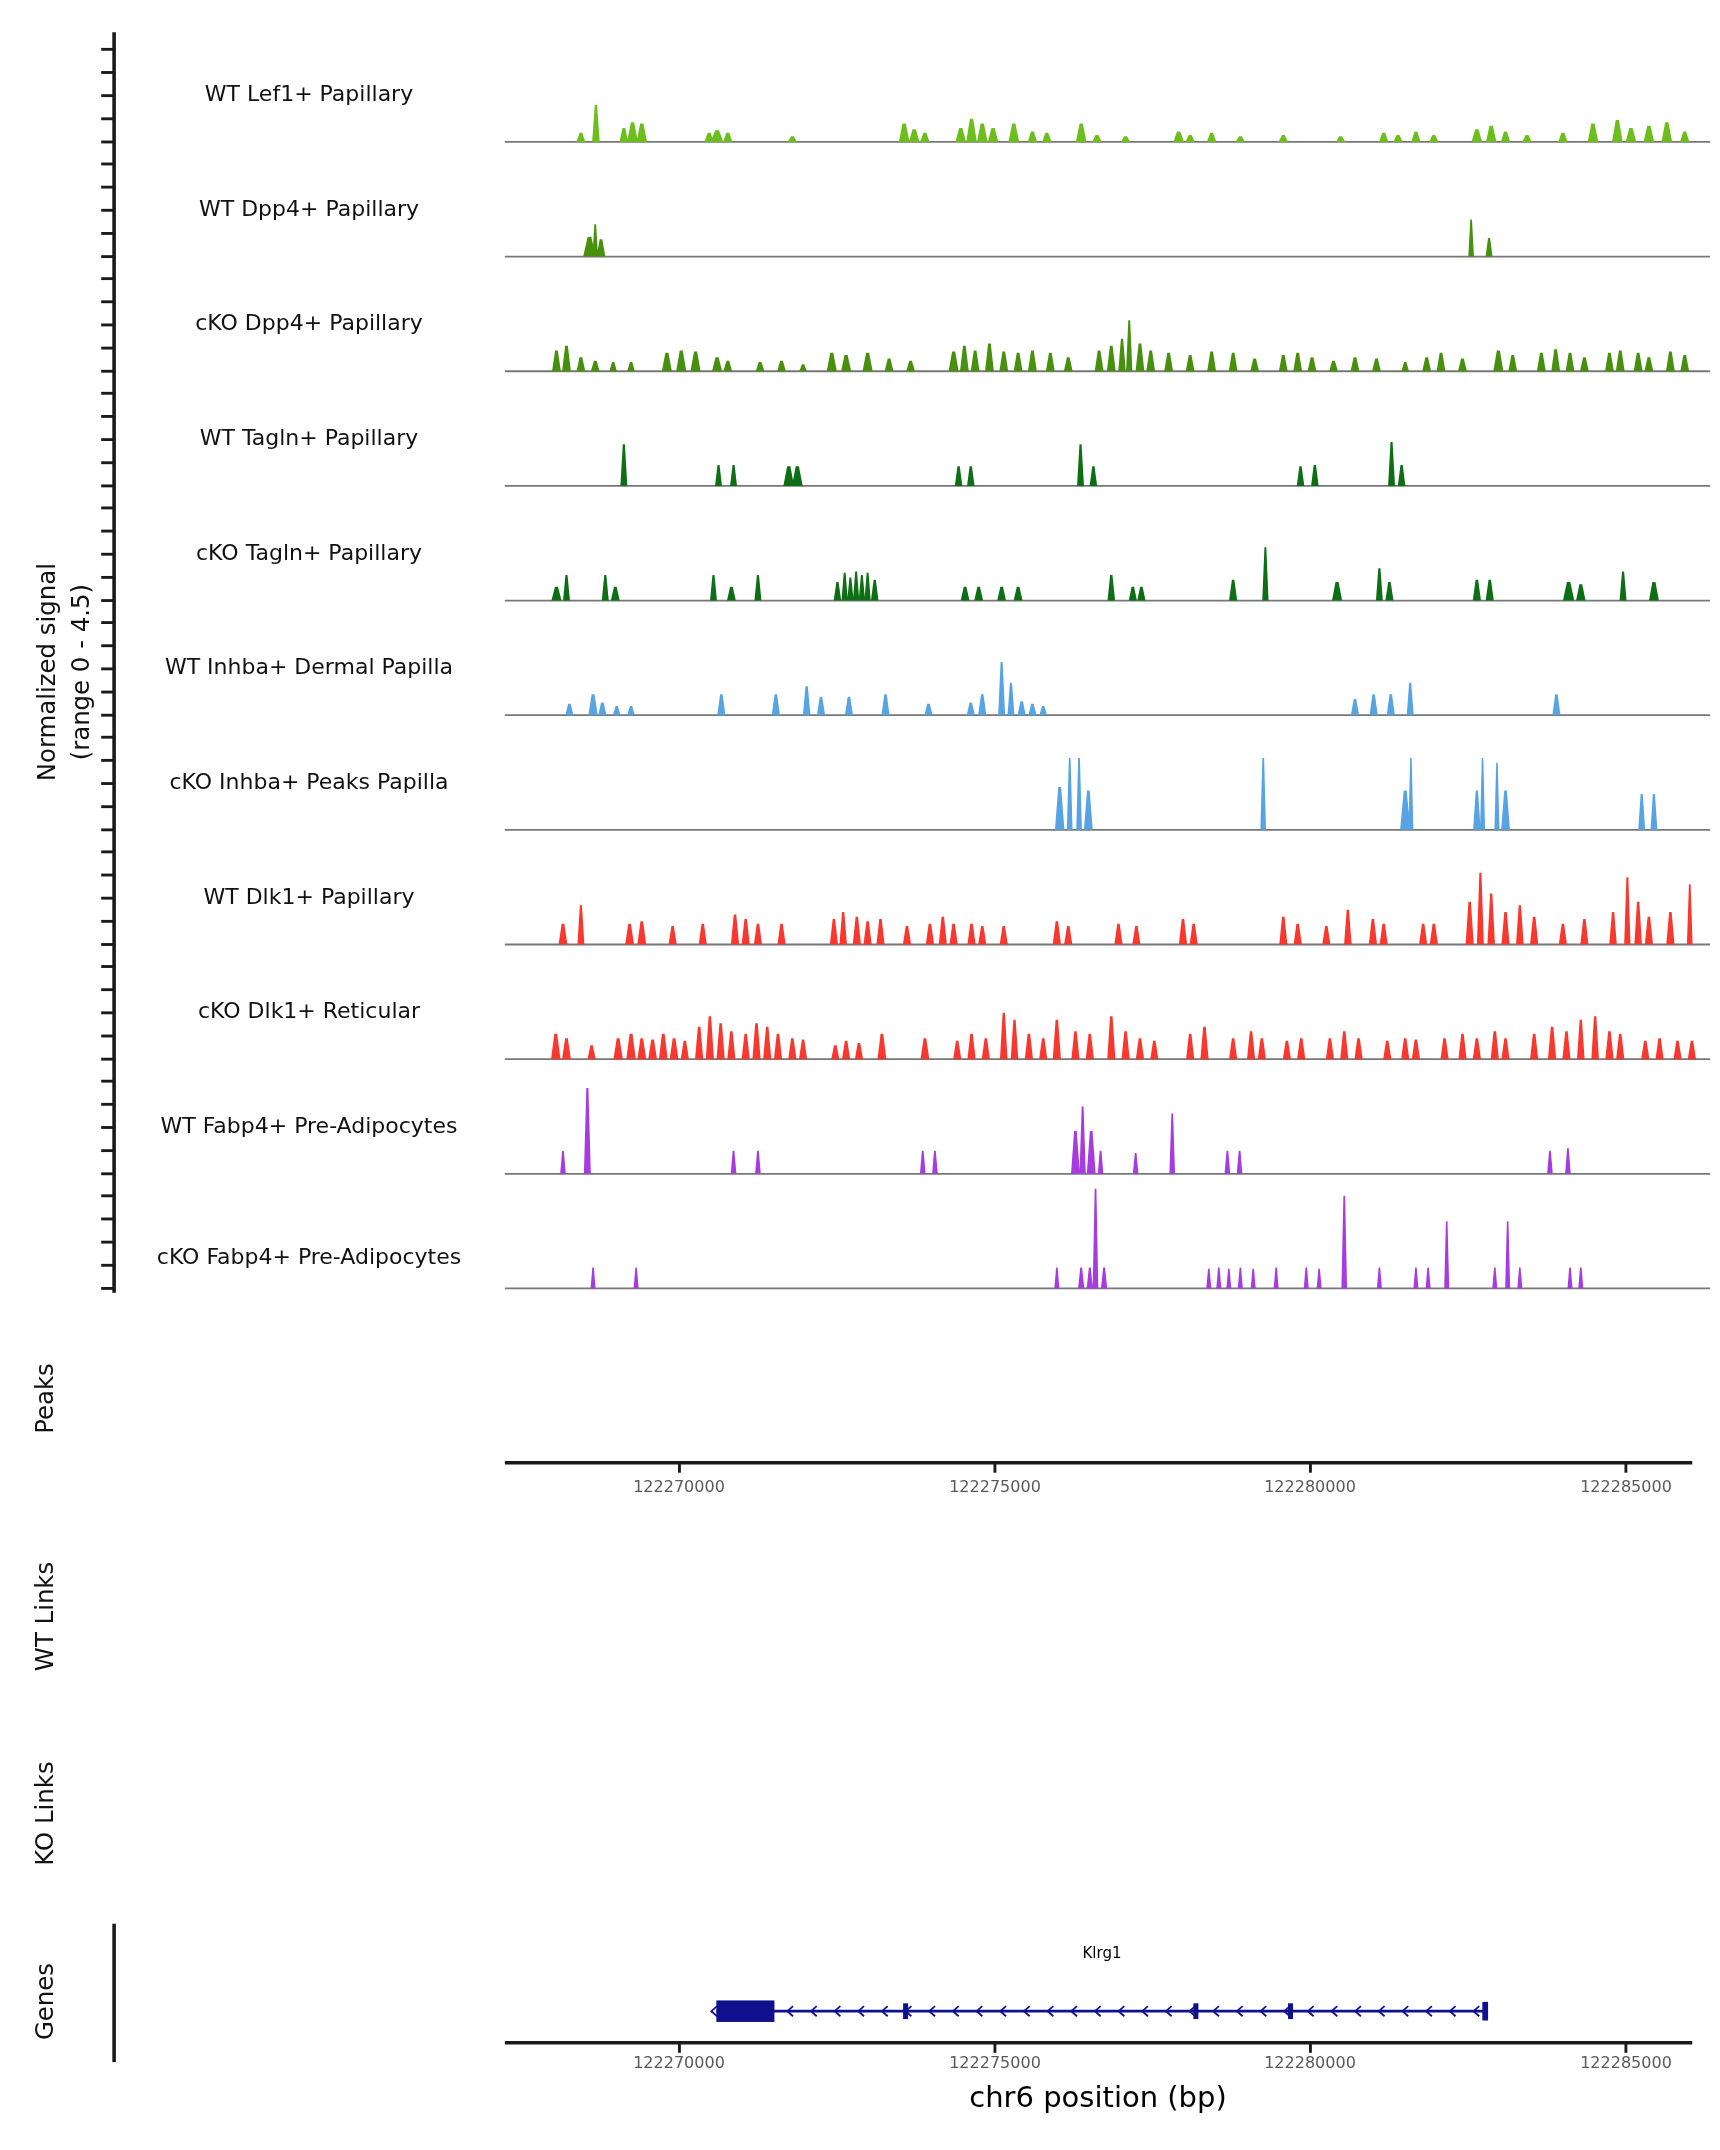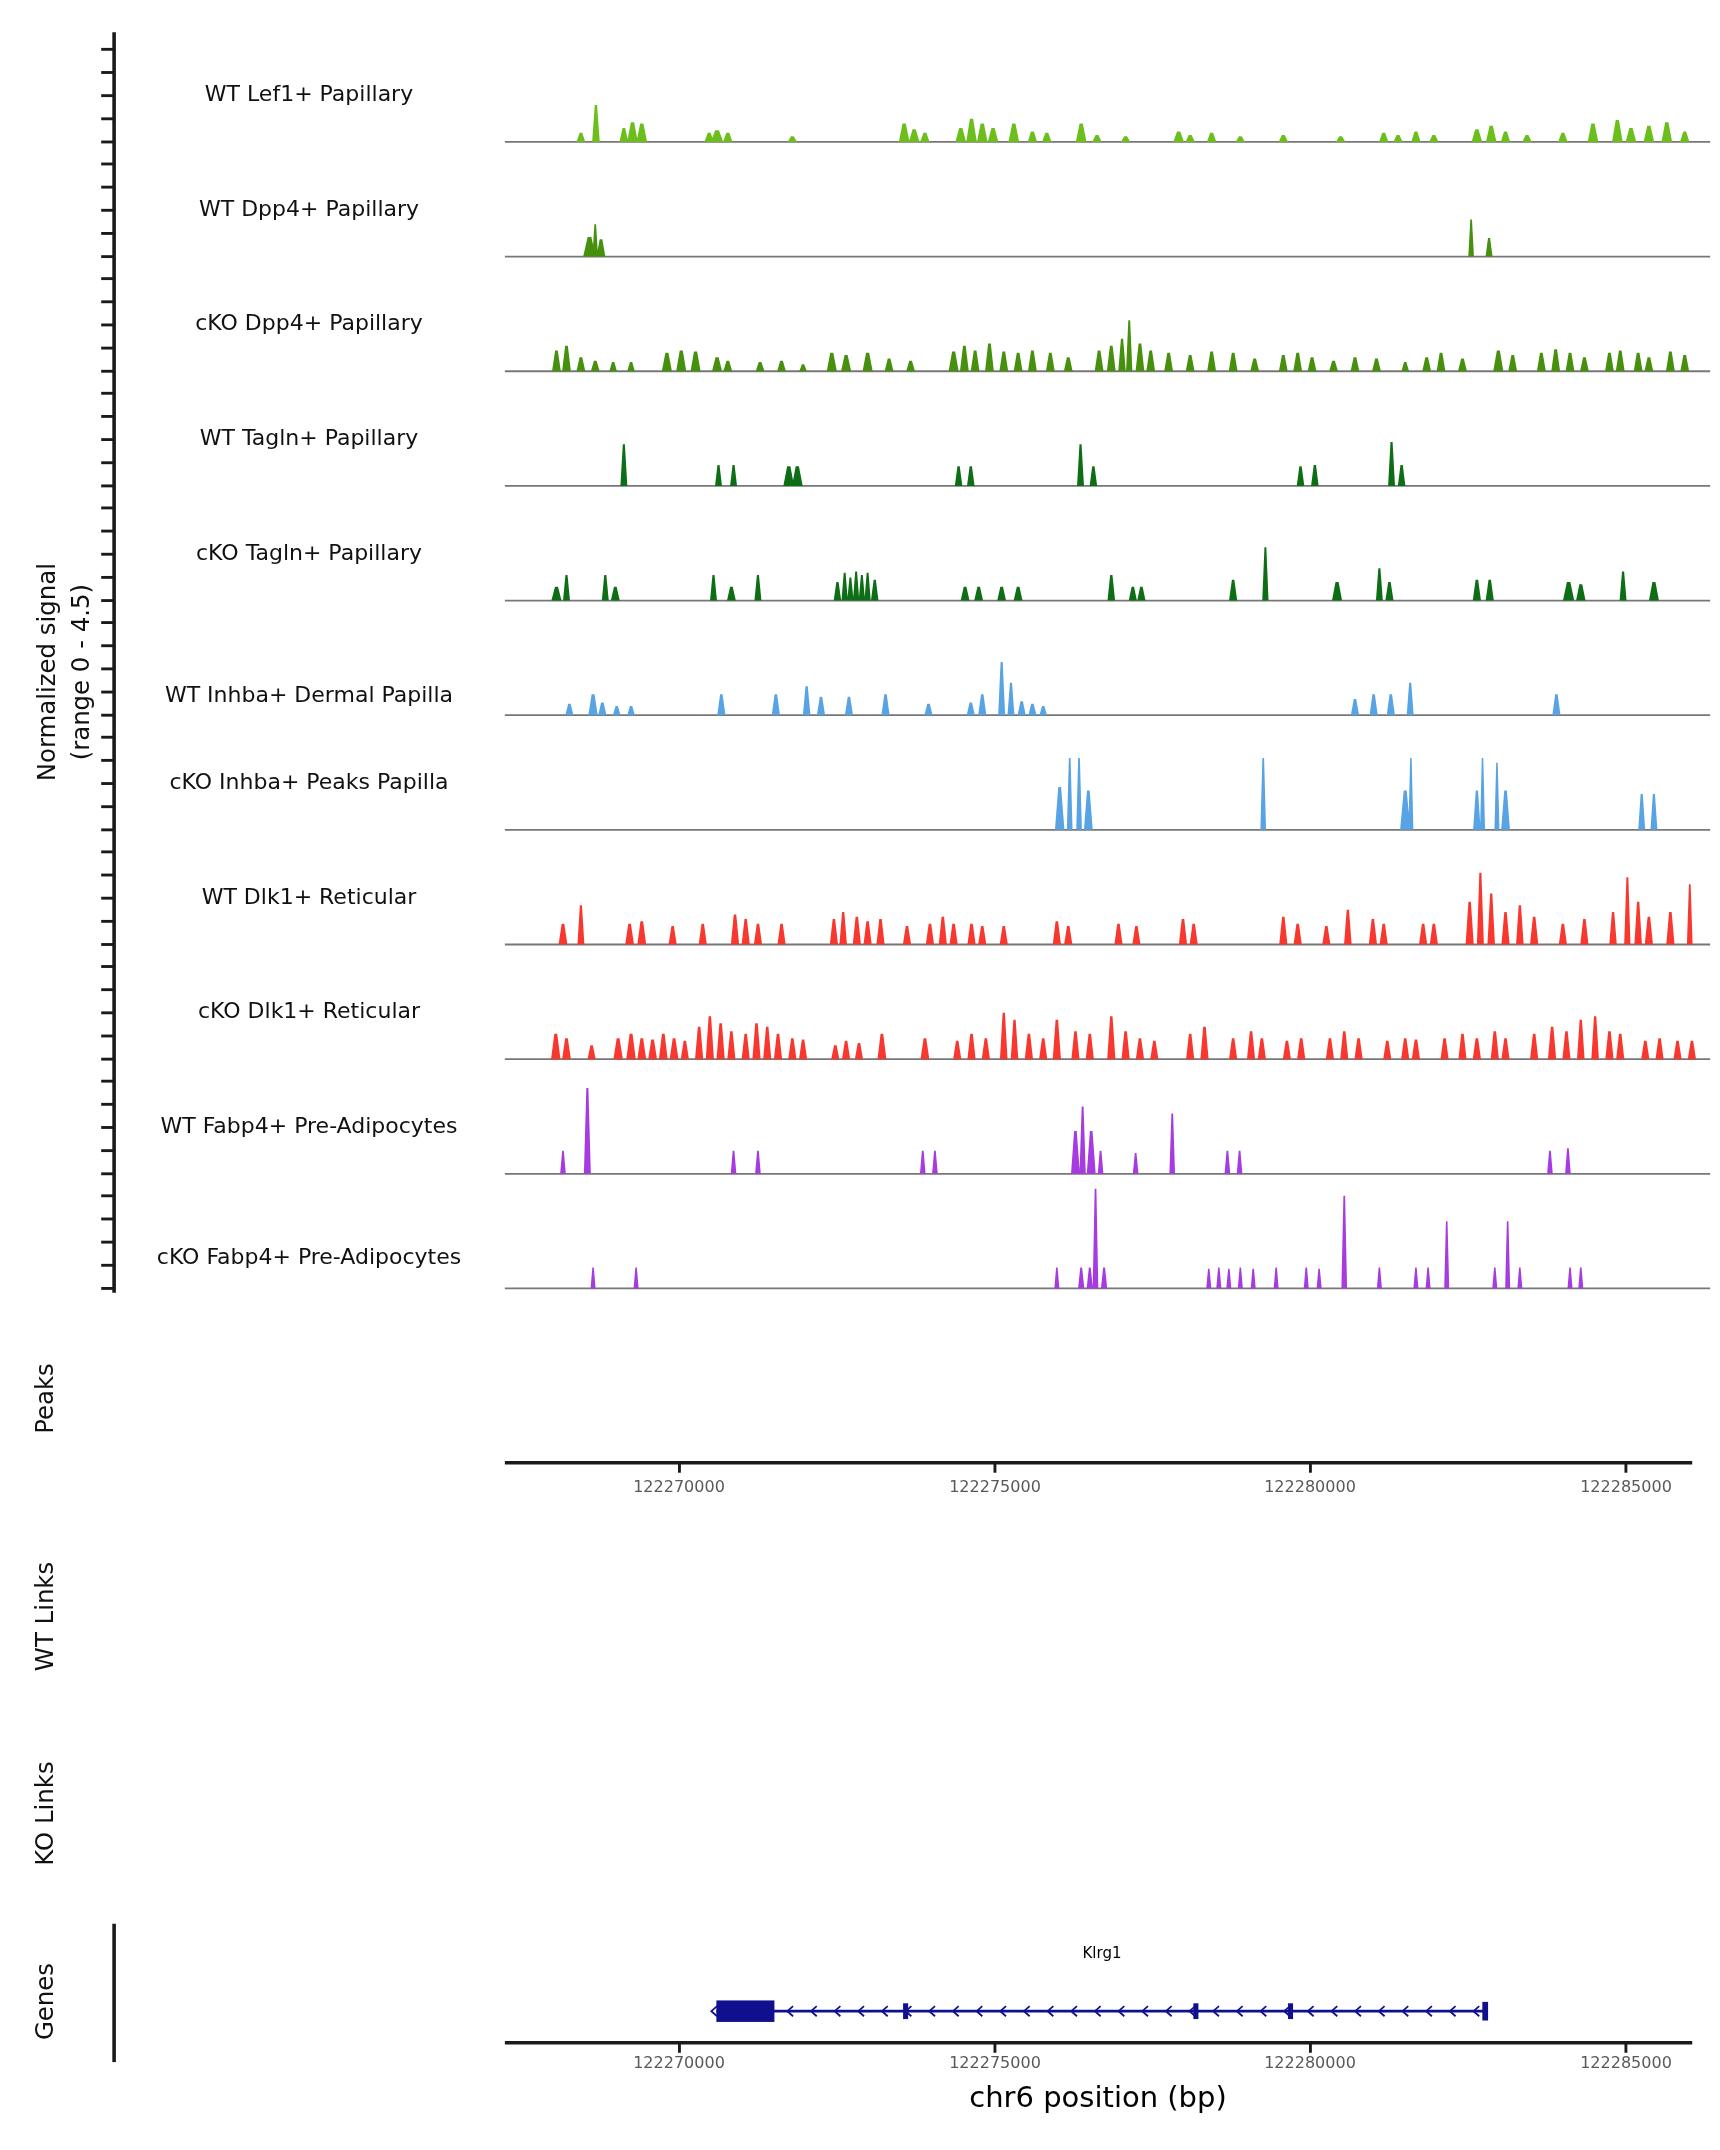--- a/index.html
+++ b/index.html
@@ -162,23 +162,23 @@
       <path d="M2062.9413673960844,2798 L2054.9413673960844,2805 L2062.9413673960844,2812" stroke="#10108F" stroke-width="2.5" fill="none"></path>
       <path d="M999.9802114961784,2798 L991.9802114961784,2805 L999.9802114961784,2812" stroke="#10108F" stroke-width="2.5" fill="none"></path>
     </svg>
 
   <div id="dyn-labels">
       <div class="track-label" style="left: 309px; top: 93px;">WT Lef1+ Papillary</div>
       <div class="track-label" style="left: 309px; top: 208px;">WT Dpp4+ Papillary</div>
       <div class="track-label" style="left: 309px; top: 322px;">cKO Dpp4+ Papillary</div>
       <div class="track-label" style="left: 309px; top: 437px;">WT Tagln+ Papillary</div>
       <div class="track-label" style="left: 309px; top: 552px;">cKO Tagln+ Papillary</div>
-      <div class="track-label" style="left: 309px; top: 666px; margin-top: 28px;">WT Inhba+ Dermal Papilla</div>
+      <div class="track-label" style="left: 309px; top: 666px;">WT Inhba+ Dermal Papilla</div>
       <div class="track-label" style="left: 309px; top: 781px;">cKO Inhba+ Peaks Papilla</div>
-      <div class="track-label" style="left: 309px; top: 896px;">WT Dlk1+ Reticular</div>
+      <div class="track-label" style="left: 309px; top: 896px;">WT Dlk1+ Papillary</div>
       <div class="track-label" style="left: 309px; top: 1010px;">cKO Dlk1+ Reticular</div>
       <div class="track-label" style="left: 309px; top: 1125px;">WT Fabp4+ Pre-Adipocytes</div>
       <div class="track-label" style="left: 309px; top: 1240px; margin-top: 16px;">cKO Fabp4+ Pre-Adipocytes</div>
       <div class="tick-label" style="left: 679px; top: 1477px;">122270000</div>
       <div class="tick-label" style="left: 995px; top: 1477px;">122275000</div>
       <div class="tick-label" style="left: 1310px; top: 1477px;">122280000</div>
       <div class="tick-label" style="left: 1626px; top: 1477px;">122285000</div>
       <div class="tick-label" style="left: 679px; top: 2053px;">122270000</div>
       <div class="tick-label" style="left: 995px; top: 2053px;">122275000</div>
       <div class="tick-label" style="left: 1310px; top: 2053px;">122280000</div>

